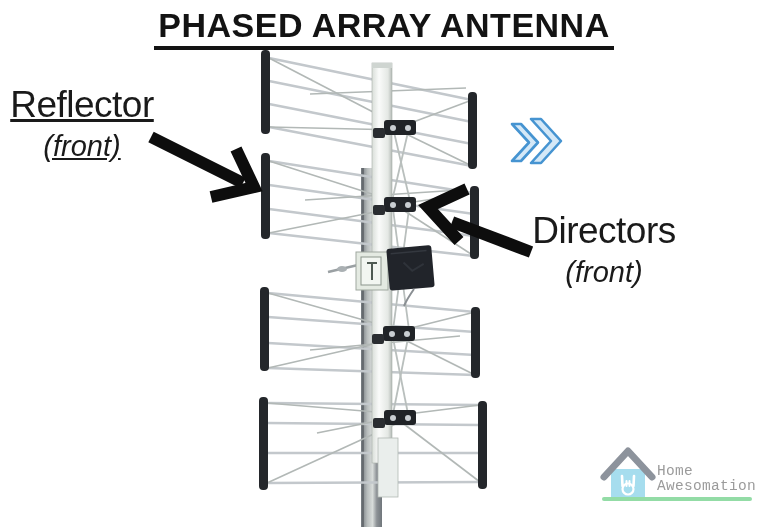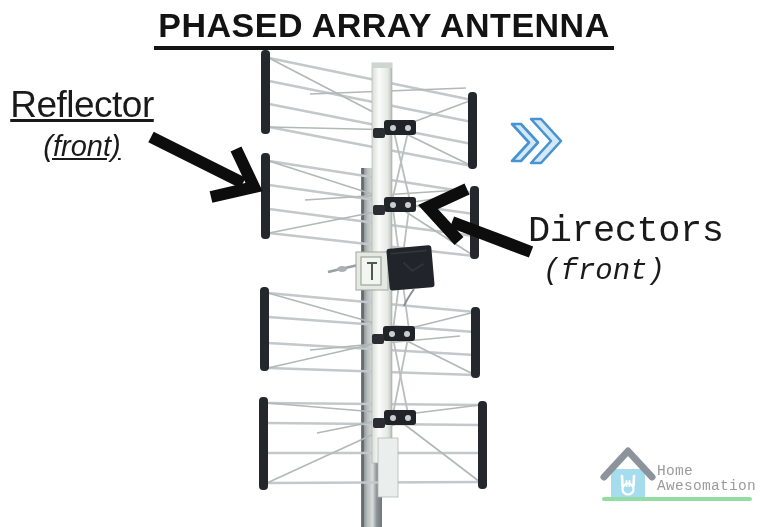--- a/index.html
+++ b/index.html
@@ -10,21 +10,21 @@
   #title-wrap{position:absolute;top:6px;left:0;right:0;text-align:center;}
   #title-wrap span{
     display:inline-block;font-size:34px;font-weight:700;color:#131313;
     letter-spacing:.5px;border-bottom:4px solid #131313;padding:0 4px 1px 4px;
     font-family:"Liberation Sans",sans-serif;
   }
   .callout{position:absolute;text-align:center;color:#1a1a1a;line-height:1.05;}
   .callout .main{font-size:37px;font-weight:400;letter-spacing:-.5px;display:block;}
   .callout .sub{font-size:29px;font-style:italic;display:block;margin-top:6px;}
   #reflector-callout{left:4px;top:86px;width:156px;text-decoration:underline;}
-  #directors-callout{left:528px;top:212px;width:152px;font-family:Liberation Mono, monospace;}
+  #directors-callout{left:528px;top:212px;width:152px;}
   #antenna-svg{position:absolute;left:0;top:0;}
   #logo{position:absolute;left:598px;top:444px;width:160px;height:70px;font-family:Liberation Mono, monospace;}
   #logo svg{position:absolute;left:0;top:0;}
   #logo-text{position:absolute;left:59px;top:20px;color:#9b9b9b;
     font-size:14.5px;line-height:15px;letter-spacing:.3px;}
 </style>
 </head>
 <body>
 
 <div id="stage">

